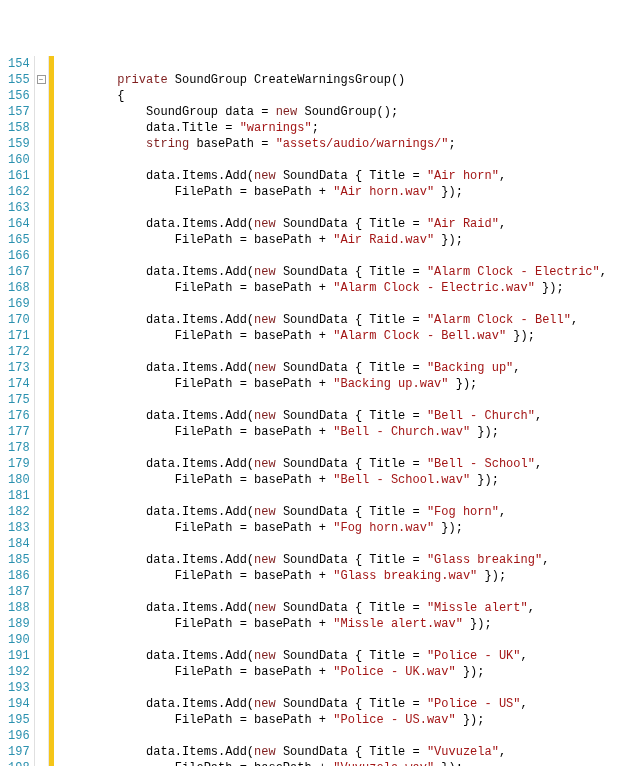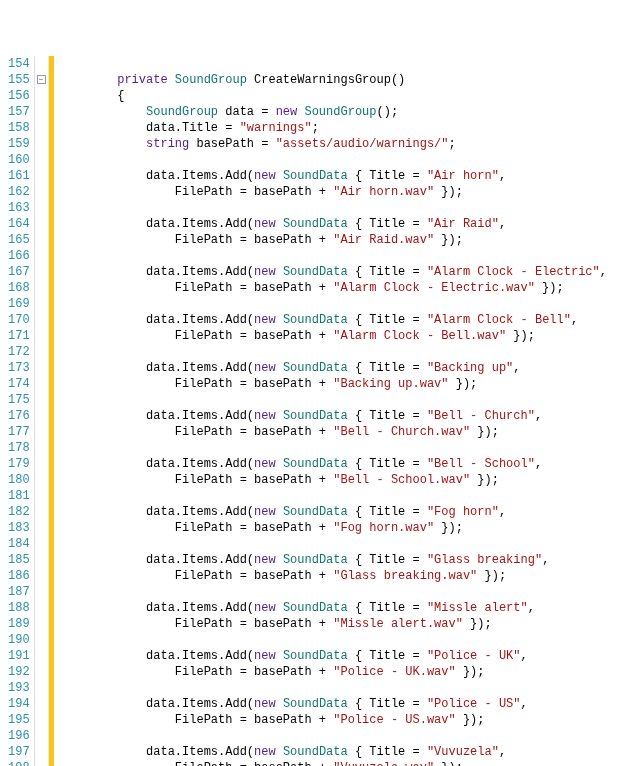--- a/index.html
+++ b/index.html
@@ -55,22 +55,22 @@
   flex-shrink: 0;
 }
 .code {
   padding-left: 6px;
   flex: 1;
 }
 .code .line {
   height: 16px;
   line-height: 16px;
 }
-.kw { color: #4c1d95; }
-.type { color: #0f766e; }
+.kw { color: #7f1d1d; }
+.type { color: #000000; }
 .str { color: #a31515; }
 .plain { color: #000; }
 </style>
 </head>
 <body>
 
 
 
 <div class="editor">
   <div class="gutter" id="gutter"><div class="ln">154</div><div class="ln">155</div><div class="ln">156</div><div class="ln">157</div><div class="ln">158</div><div class="ln">159</div><div class="ln">160</div><div class="ln">161</div><div class="ln">162</div><div class="ln">163</div><div class="ln">164</div><div class="ln">165</div><div class="ln">166</div><div class="ln">167</div><div class="ln">168</div><div class="ln">169</div><div class="ln">170</div><div class="ln">171</div><div class="ln">172</div><div class="ln">173</div><div class="ln">174</div><div class="ln">175</div><div class="ln">176</div><div class="ln">177</div><div class="ln">178</div><div class="ln">179</div><div class="ln">180</div><div class="ln">181</div><div class="ln">182</div><div class="ln">183</div><div class="ln">184</div><div class="ln">185</div><div class="ln">186</div><div class="ln">187</div><div class="ln">188</div><div class="ln">189</div><div class="ln">190</div><div class="ln">191</div><div class="ln">192</div><div class="ln">193</div><div class="ln">194</div><div class="ln">195</div><div class="ln">196</div><div class="ln">197</div><div class="ln">198</div></div>

